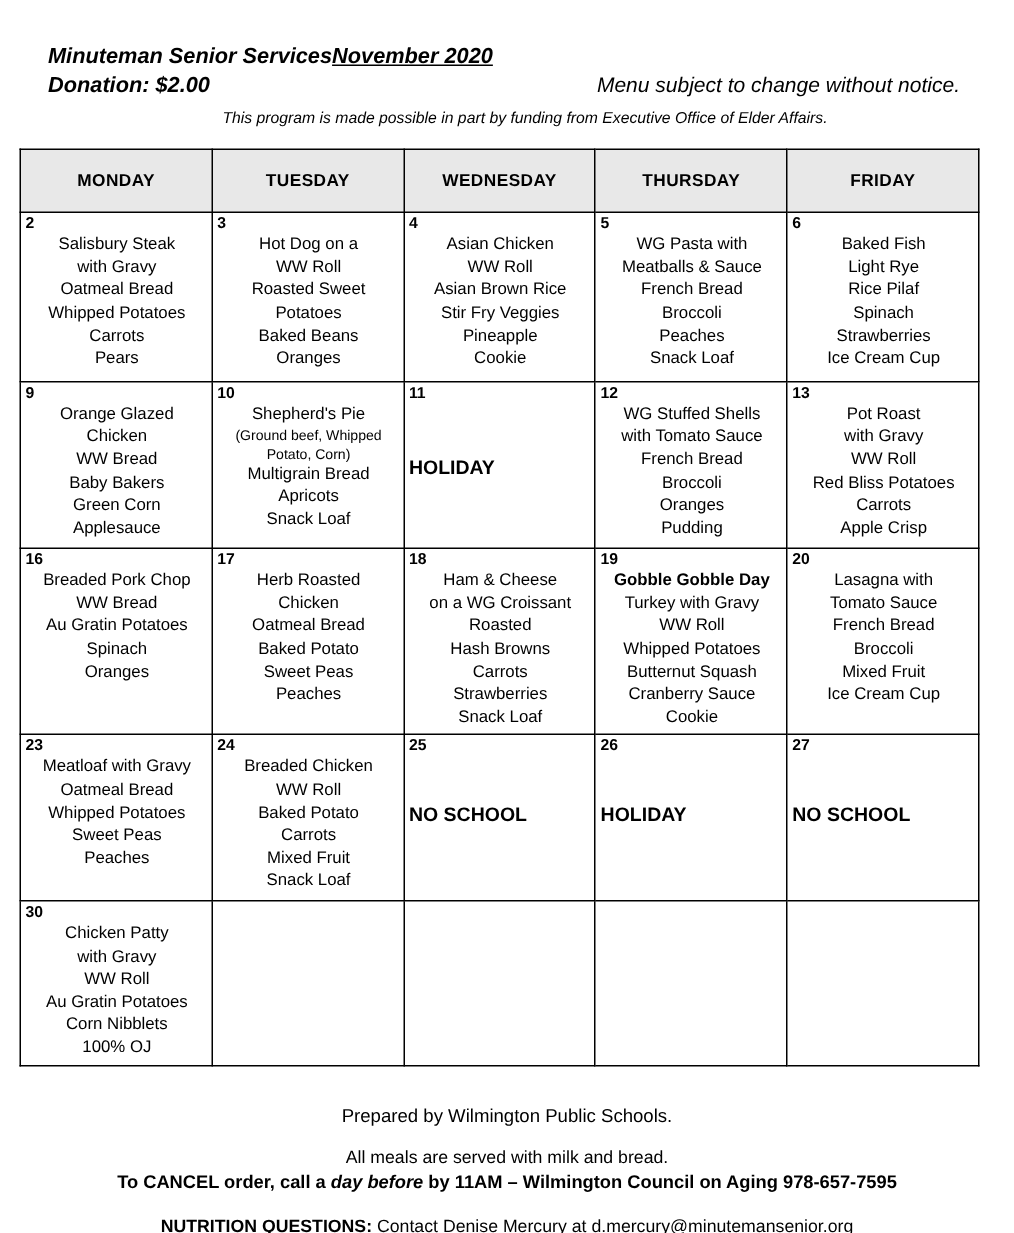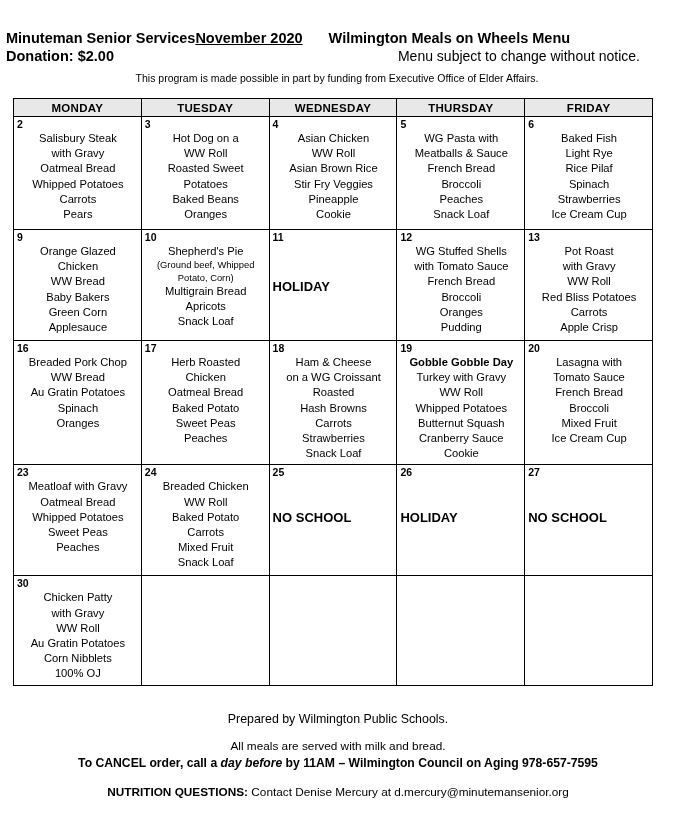--- a/index.html
+++ b/index.html
@@ -11,21 +11,22 @@
     width: 676px;
     height: 822px;
     font-family: "Liberation Sans", sans-serif;
     color: #000000;
     overflow: hidden;
     position: relative;
   }
 
   
   .header-block {
-    padding: 30px 18px 0 6px;
+    padding: 30px 18px 0 32px;
+    font-style: italic;
   }
   .header-row {
     display: flex;
     align-items: baseline;
     width: 100%;
   }
   .hdr-left {
     font-size: 14.5px;
     font-weight: bold;
     white-space: nowrap;
@@ -78,21 +79,21 @@
   }
   table.calendar th {
     background: #e8e8e8;
     border: 1px solid #000;
     border-bottom: 1.6px solid #000;
     font-size: 11.5px;
     font-weight: bold;
     letter-spacing: 0.3px;
     text-align: center;
     height: 17px;
-    padding: 0;
+    padding: 12px;
   }
   table.calendar td {
     border: 1px solid #000;
     vertical-align: top;
     padding: 1px 2px 3px 3px;
     font-size: 11.2px;
     line-height: 15.2px;
     text-align: center;
   }
   td.week-r1 { height: 108px; }
@@ -148,21 +149,20 @@
   }
   .f-nutrition .lbl { font-weight: bold; }
 </style>
 </head>
 <body>
 
 <div class="header-block">
   <div class="header-row">
     <span class="hdr-left">Minuteman Senior Services</span>
     <span class="hdr-month">November 2020</span>
-    <span class="hdr-right">Wilmington Meals on Wheels Menu</span>
   </div>
   <div class="header-row2">
     <span class="hdr-donation">Donation:  $2.00</span>
     <span class="hdr-notice">Menu subject to change without notice.</span>
   </div>
   <div class="funding-line">This program is made possible in part by funding from Executive Office of Elder Affairs.</div>
 </div>
 
 <div class="cal-wrap">
   <table class="calendar">

